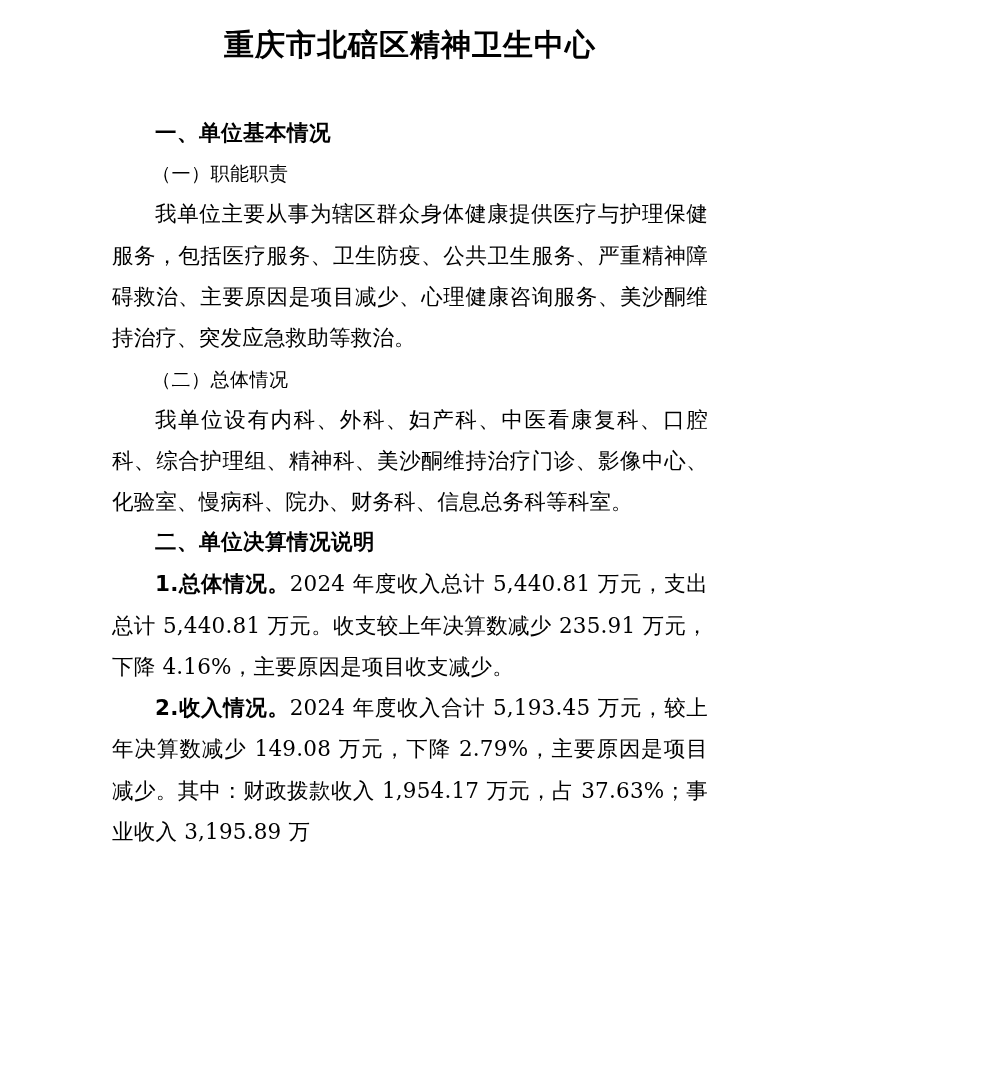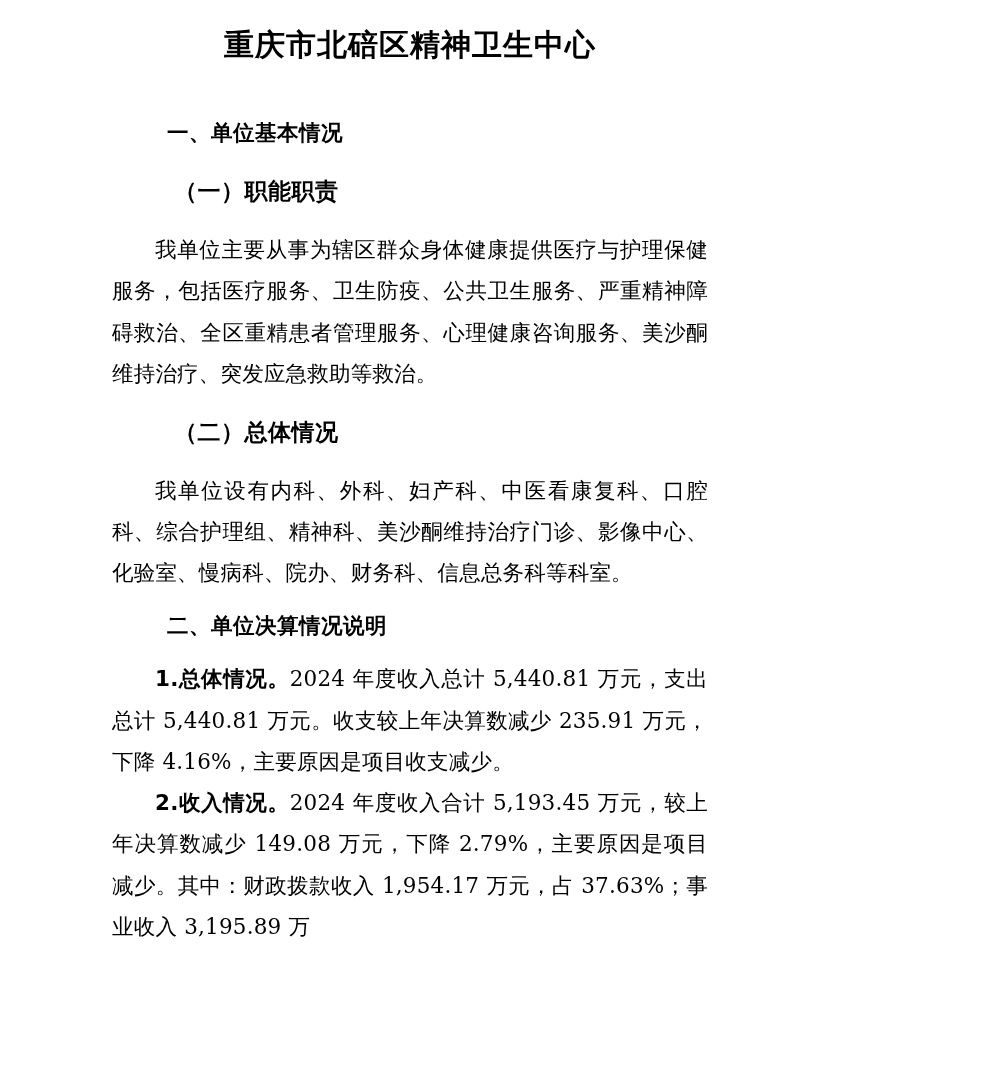--- a/index.html
+++ b/index.html
@@ -37,30 +37,30 @@
   .body-block {
     margin-top: 44px;
   }
   .heading-1 {
     font-family: "DejaVu Sans", "Liberation Sans", sans-serif;
     font-weight: bold;
     font-size: 21.5px;
     line-height: 1.9;
     letter-spacing: 0.5px;
     text-indent: 2em;
-    margin: 12px;
+    margin: 0;
   }
   .heading-2 {
     font-family: "DejaVu Serif", "Liberation Serif", serif;
-    font-weight: bold;
-    font-size: 23px;
+    font-weight: normal;
+    font-size: 19px;
     line-height: 1.9;
     letter-spacing: 0.5px;
     text-indent: 2em;
-    margin: 16px;
+    margin: 2px;
   }
   p.para {
     font-size: 21.5px;
     line-height: 1.92;
     margin: 0;
     text-indent: 2em;
     text-align: justify;
     text-justify: inter-ideograph;
     letter-spacing: 0.2px;
   }
@@ -77,21 +77,21 @@
   <div class="doc-title">
     <span class="line">重庆市北碚区精神卫生中心</span>
   </div>
 
   <div class="body-block">
 
     <div class="heading-1">一、单位基本情况</div>
 
     <div class="heading-2">（一）职能职责</div>
 
-    <p class="para">我单位主要从事为辖区群众身体健康提供医疗与护理保健服务，包括医疗服务、卫生防疫、公共卫生服务、严重精神障碍救治、全区重精患者管理服务、心理健康咨询服务、美沙酮维持治疗、突发应急救助等救治。</p>
+    <p class="para">我单位主要从事为辖区群众身体健康提供医疗与护理保健服务，包括医疗服务、卫生防疫、公共卫生服务、严重精神障碍救治、主要原因是项目减少、心理健康咨询服务、美沙酮维持治疗、突发应急救助等救治。</p>
 
     <div class="heading-2">（二）总体情况</div>
 
     <p class="para">我单位设有内科、外科、妇产科、中医看康复科、口腔科、综合护理组、精神科、美沙酮维持治疗门诊、影像中心、化验室、慢病科、院办、财务科、信息总务科等科室。</p>
 
     <div class="heading-1">二、单位决算情况说明</div>
 
 
     <p class="para"><span class="bold-lead">1.总体情况。</span><span>2024 年度收入总计 5,440.81 万元，支出总计 5,440.81 万元。收支较上年决算数减少 235.91 万元，下降 4.16%，主要原因是项目收支减少。</span></p>
 

